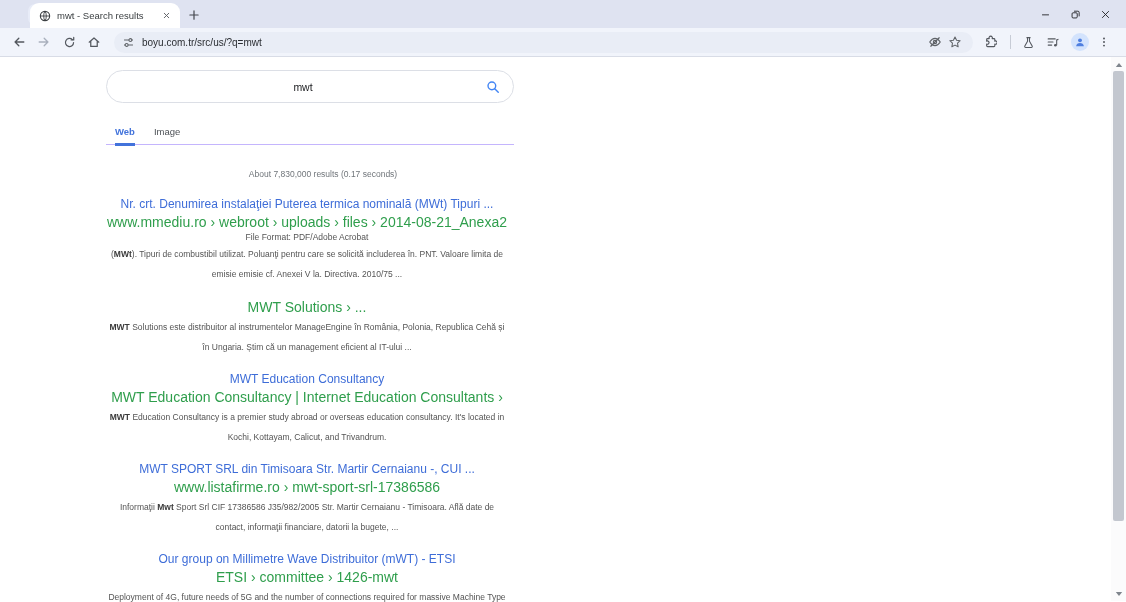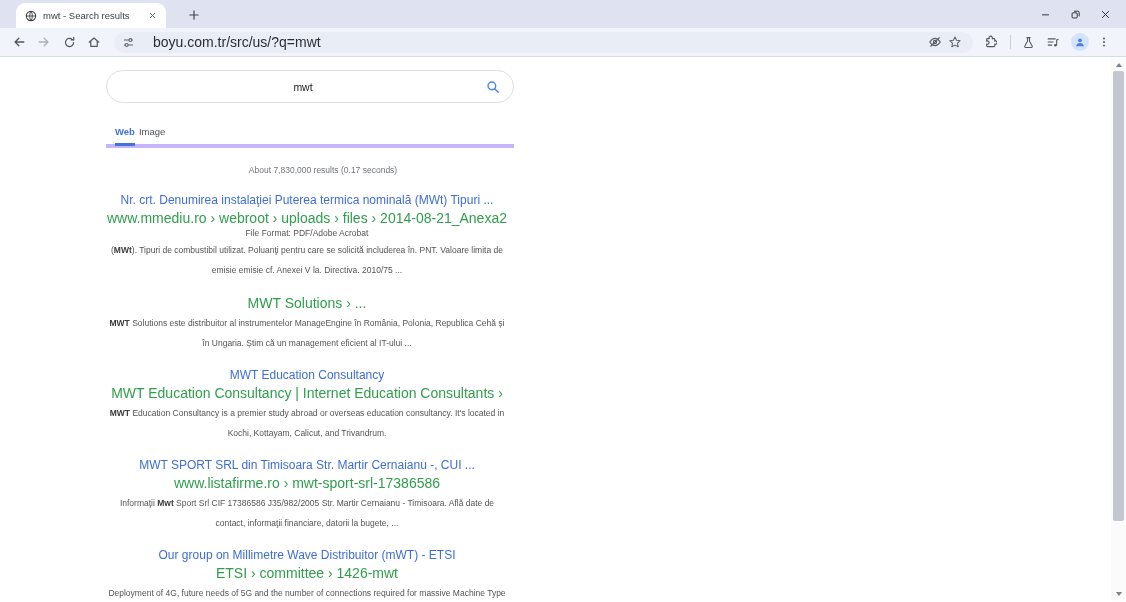--- a/index.html
+++ b/index.html
@@ -3,59 +3,59 @@
 <meta charset="utf-8">
 <style>
   * { box-sizing: border-box; margin: 0; padding: 0; }
   html,body { width:1126px; height:602px; overflow:hidden; }
   body { font-family:"Liberation Sans", sans-serif; background:#fff; position:relative; }
 
   
   .tabstrip { height:28px; background:#dfe3f1; position:relative; display:flex; align-items:center; }
   .tab-search-btn { position:absolute; left:28px; top:4px; width:21px; height:21px; border-radius:7px;
     background:#e8ecf8; display:flex; align-items:center; justify-content:center; cursor:pointer; }
-  .tab { position:absolute; left:16px; top:3px; width:150px; height:25px; background:#fff;
+  .tab { position:absolute; left:30px; top:3px; width:150px; height:25px; background:#fff;
     border-radius:9px 9px 0 0; display:flex; align-items:center; padding:0 7px 0 9px; }
   .tab-favicon { display:flex; margin-right:6px; }
   .tab-title { flex:1; font-size:9.5px; color:#3c4043; white-space:nowrap; overflow:hidden; }
   .tab-close { display:flex; padding:2px; cursor:pointer; }
   .newtab-btn { position:absolute; left:186px; top:7px; width:15px; height:15px; display:flex;
     align-items:center; justify-content:center; cursor:pointer; }
   .win-controls { position:absolute; right:6px; top:0; height:28px; display:flex; align-items:center; }
   .win-btn { width:30px; height:28px; display:flex; align-items:center; justify-content:center; cursor:pointer; }
 
   
   .toolbar { height:29px; background:#f1f4fb; border-bottom:1px solid #d8dce6;
     display:flex; align-items:center; padding:0 8px; }
   .nav-icon { display:flex; align-items:center; justify-content:center; width:22px; height:22px;
     margin-right:3px; cursor:pointer; }
   .omnibox { flex:1; height:21px; background:#e9edf6; border-radius:11px; margin:0 6px;
     display:flex; align-items:center; padding:0 8px; }
-  .omnibox-url { flex:1; font-size:14px; color:#2b2e33; margin-left:18px; white-space:nowrap; overflow:hidden; }
+  .omnibox-url { flex:1; font-size:10px; color:#2b2e33; margin-left:7px; white-space:nowrap; overflow:hidden; }
   .omni-icon { display:flex; align-items:center; justify-content:center; width:20px; height:20px; cursor:pointer; }
   .toolbar-right { display:flex; align-items:center; }
   .toolbar-sep { width:1px; height:14px; background:#c7ccd6; margin:0 6px; }
   .avatar { width:18px; height:18px; border-radius:50%; background:#d3e3fd; display:flex;
     align-items:center; justify-content:center; margin:0 4px; cursor:pointer; }
 
   
   .content { position:relative; height:544px; background:#fff; }
   .page { padding:13px 0 0 106px; width:540px;text-align:center; }
 
   .search-pill { width:408px; height:33px; border:1px solid #dcdfe6; border-radius:17px;
     display:flex; align-items:center; padding:0 13px; background:#fff; }
   .search-text { flex:1; font-size:10.5px; color:#202124; }
 
-  .tabs-row { margin-top:23px; width:408px; border-bottom:4px solid #c4b5fd;
-    display:flex; gap:4px; padding-left:9px; font-size:9.5px; }
+  .tabs-row { margin-top:23px; width:408px; border-bottom:1px solid #c4b5fd;
+    display:flex; gap:19px; padding-left:9px; font-size:9.5px; }
   .seltab { padding-bottom:6px; cursor:pointer; }
   .seltab.active { color:#4273db; font-weight:bold; border-bottom:3px solid #4273db; margin-bottom:-2px; }
   .seltab.inactive { color:#4d5156; }
 
-  .stats { margin-top:17px; font-size:8.5px; color:#70757a; }
+  .stats { margin-top:24px; font-size:8.5px; color:#70757a; }
 
   .result { margin-top:15px; width:402px; }
   .result:first-of-type { margin-top:18px; }
   .result-title { font-size:12px; color:#3e6dd8; cursor:pointer; display:block; text-decoration:none; }
   .result-url { font-size:14px; color:#2f9e4c; margin-top:3px; }
   .result-meta { font-size:8.5px; color:#545454; margin-top:2px; }
   .result-snippet { font-size:8.5px; color:#545454; line-height:20px; margin-top:2px; }
   .result-snippet b { color:#3b3b3b; }
 
   .pagination { margin-top:40px; margin-left:142px; display:flex; gap:6px; font-size:8.5px; }

